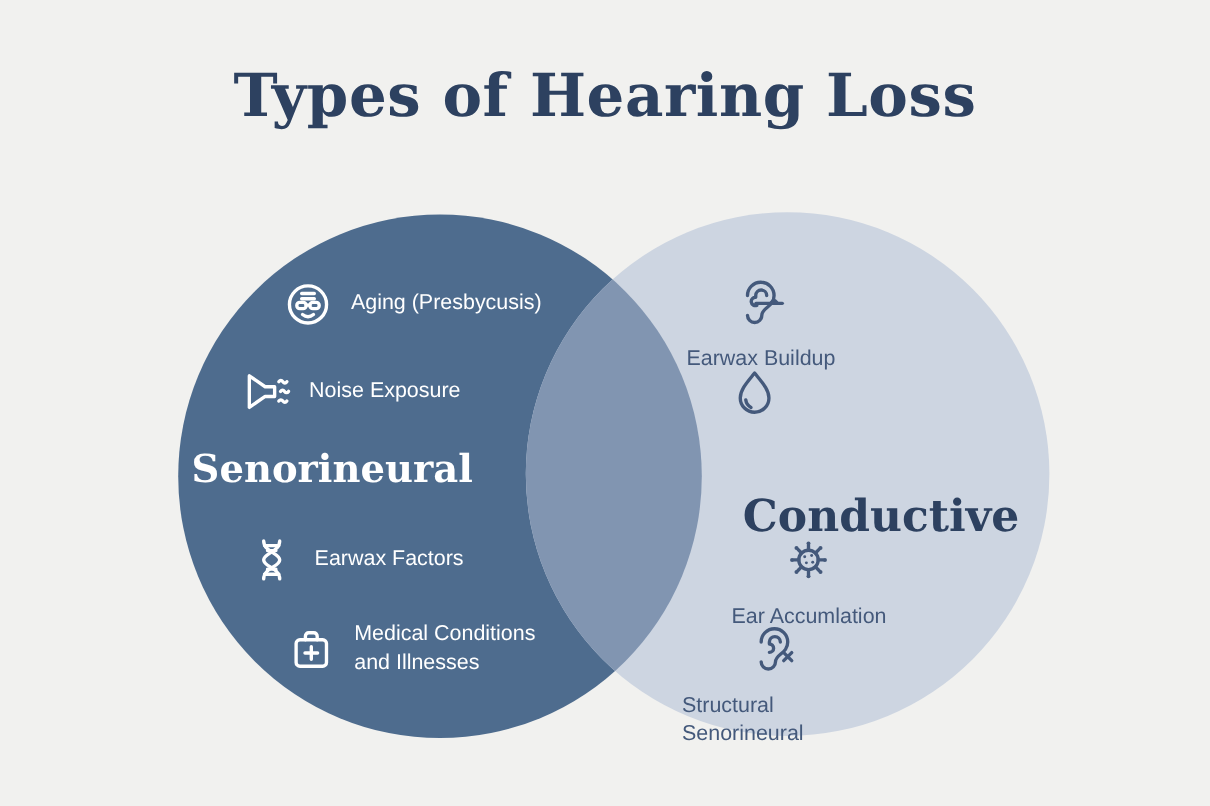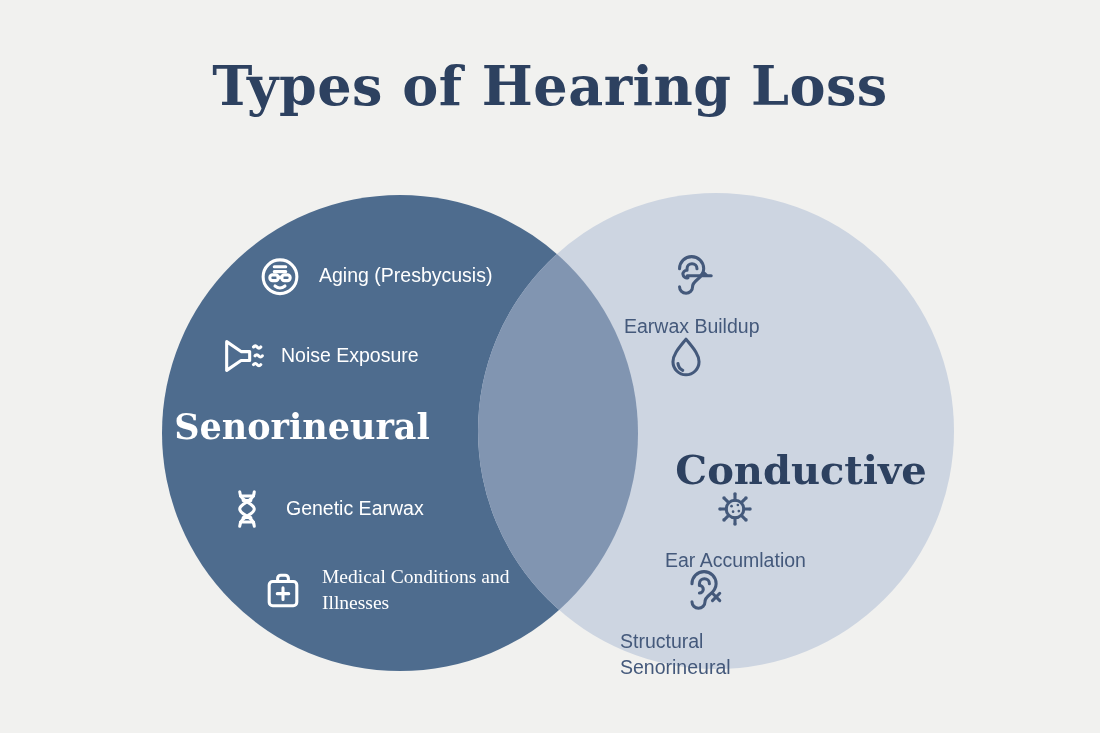--- a/index.html
+++ b/index.html
@@ -31,21 +31,21 @@
   .row .label{font-size:19.5px;line-height:1.32;}
   .left-row{color:var(--left-text);}
   .right-row{color:var(--right-text);flex-direction:column;}
   .section-label{
     position:absolute;text-align:center;
     font-family:"DejaVu Serif",serif;font-weight:bold;
   }
   .left-label{left:132px;top:406px;width:340px;font-size:35px;color:var(--left-text);}
   .mixed-label{left:449px;top:409px;width:200px;font-size:33px;color:var(--mixed-text);}
   .right-label{left:651px;top:406px;width:300px;font-size:40px;color:var(--title-text);margin-top:40px;}
-  .wrap-200{max-width:200px;font-family:Liberation Serif, serif;}
+  .wrap-200{max-width:200px;}
   .wrap-170{max-width:170px;}
   .icon svg{stroke:currentColor;fill:none;stroke-width:1.6;stroke-linecap:round;stroke-linejoin:round;}
   .icon svg .fill{fill:currentColor;stroke:none;}
 </style>
 </head>
 <body>
 
 <div class="stage">
 
   <h1 class="title">Types of Hearing Loss</h1>
@@ -88,21 +88,21 @@
   </div>
 
   <div class="row left-row" style="left:224px;top:486px">
     <span class="icon">
       <svg width="46" height="46" viewBox="0 0 24 24">
         <path d="M8.2 3c0 5.2 7.6 5.8 7.6 9s-7.6 3.8-7.6 9"></path>
         <path d="M15.8 3c0 5.2-7.6 5.8-7.6 9s7.6 3.8 7.6 9"></path>
         <path d="M8.6 5.2h6.8 M10 7.6h4 M10 16.4h4 M8.6 18.8h6.8"></path>
       </svg>
     </span>
-    <span class="label">Genetic Earwax</span>
+    <span class="label">Earwax Factors</span>
   </div>
 
   <div class="row left-row" style="left:260px;top:567px">
     <span class="icon">
       <svg width="46" height="46" viewBox="0 0 24 24">
         <rect x="4.8" y="7.6" width="14.4" height="12.6" rx="1.8"></rect>
         <path d="M9.2 7.6V5.9a1.6 1.6 0 0 1 1.6-1.6h2.4a1.6 1.6 0 0 1 1.6 1.6v1.7"></path>
         <path d="M12 10.9v6 M9 13.9h6"></path>
       </svg>
     </span>

